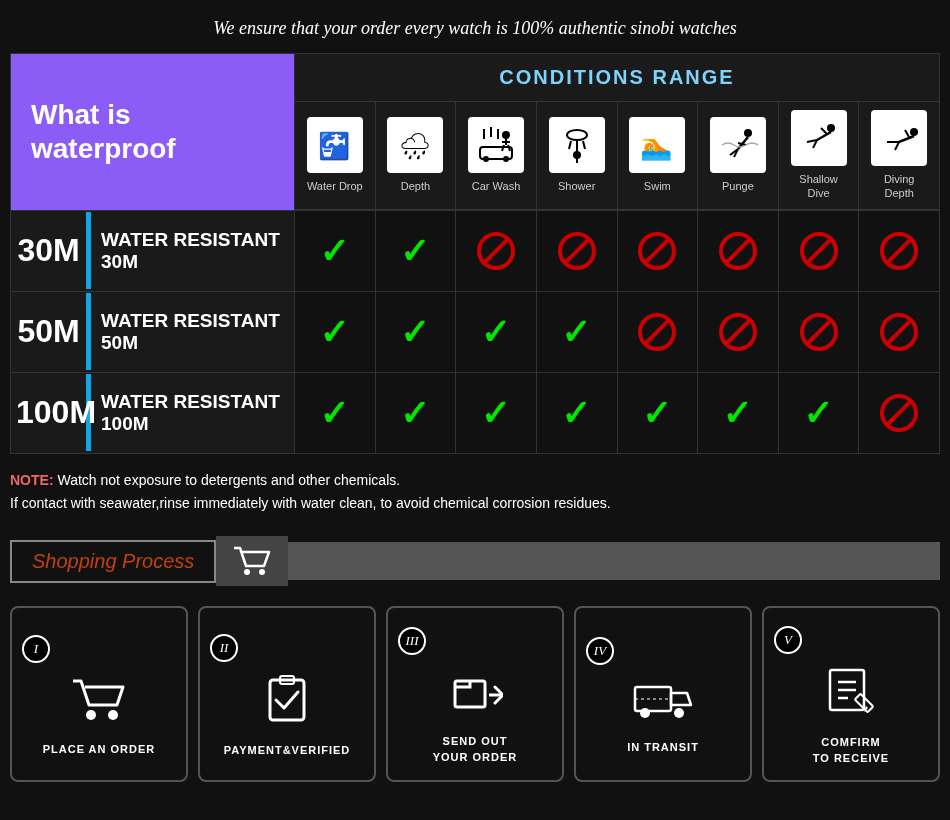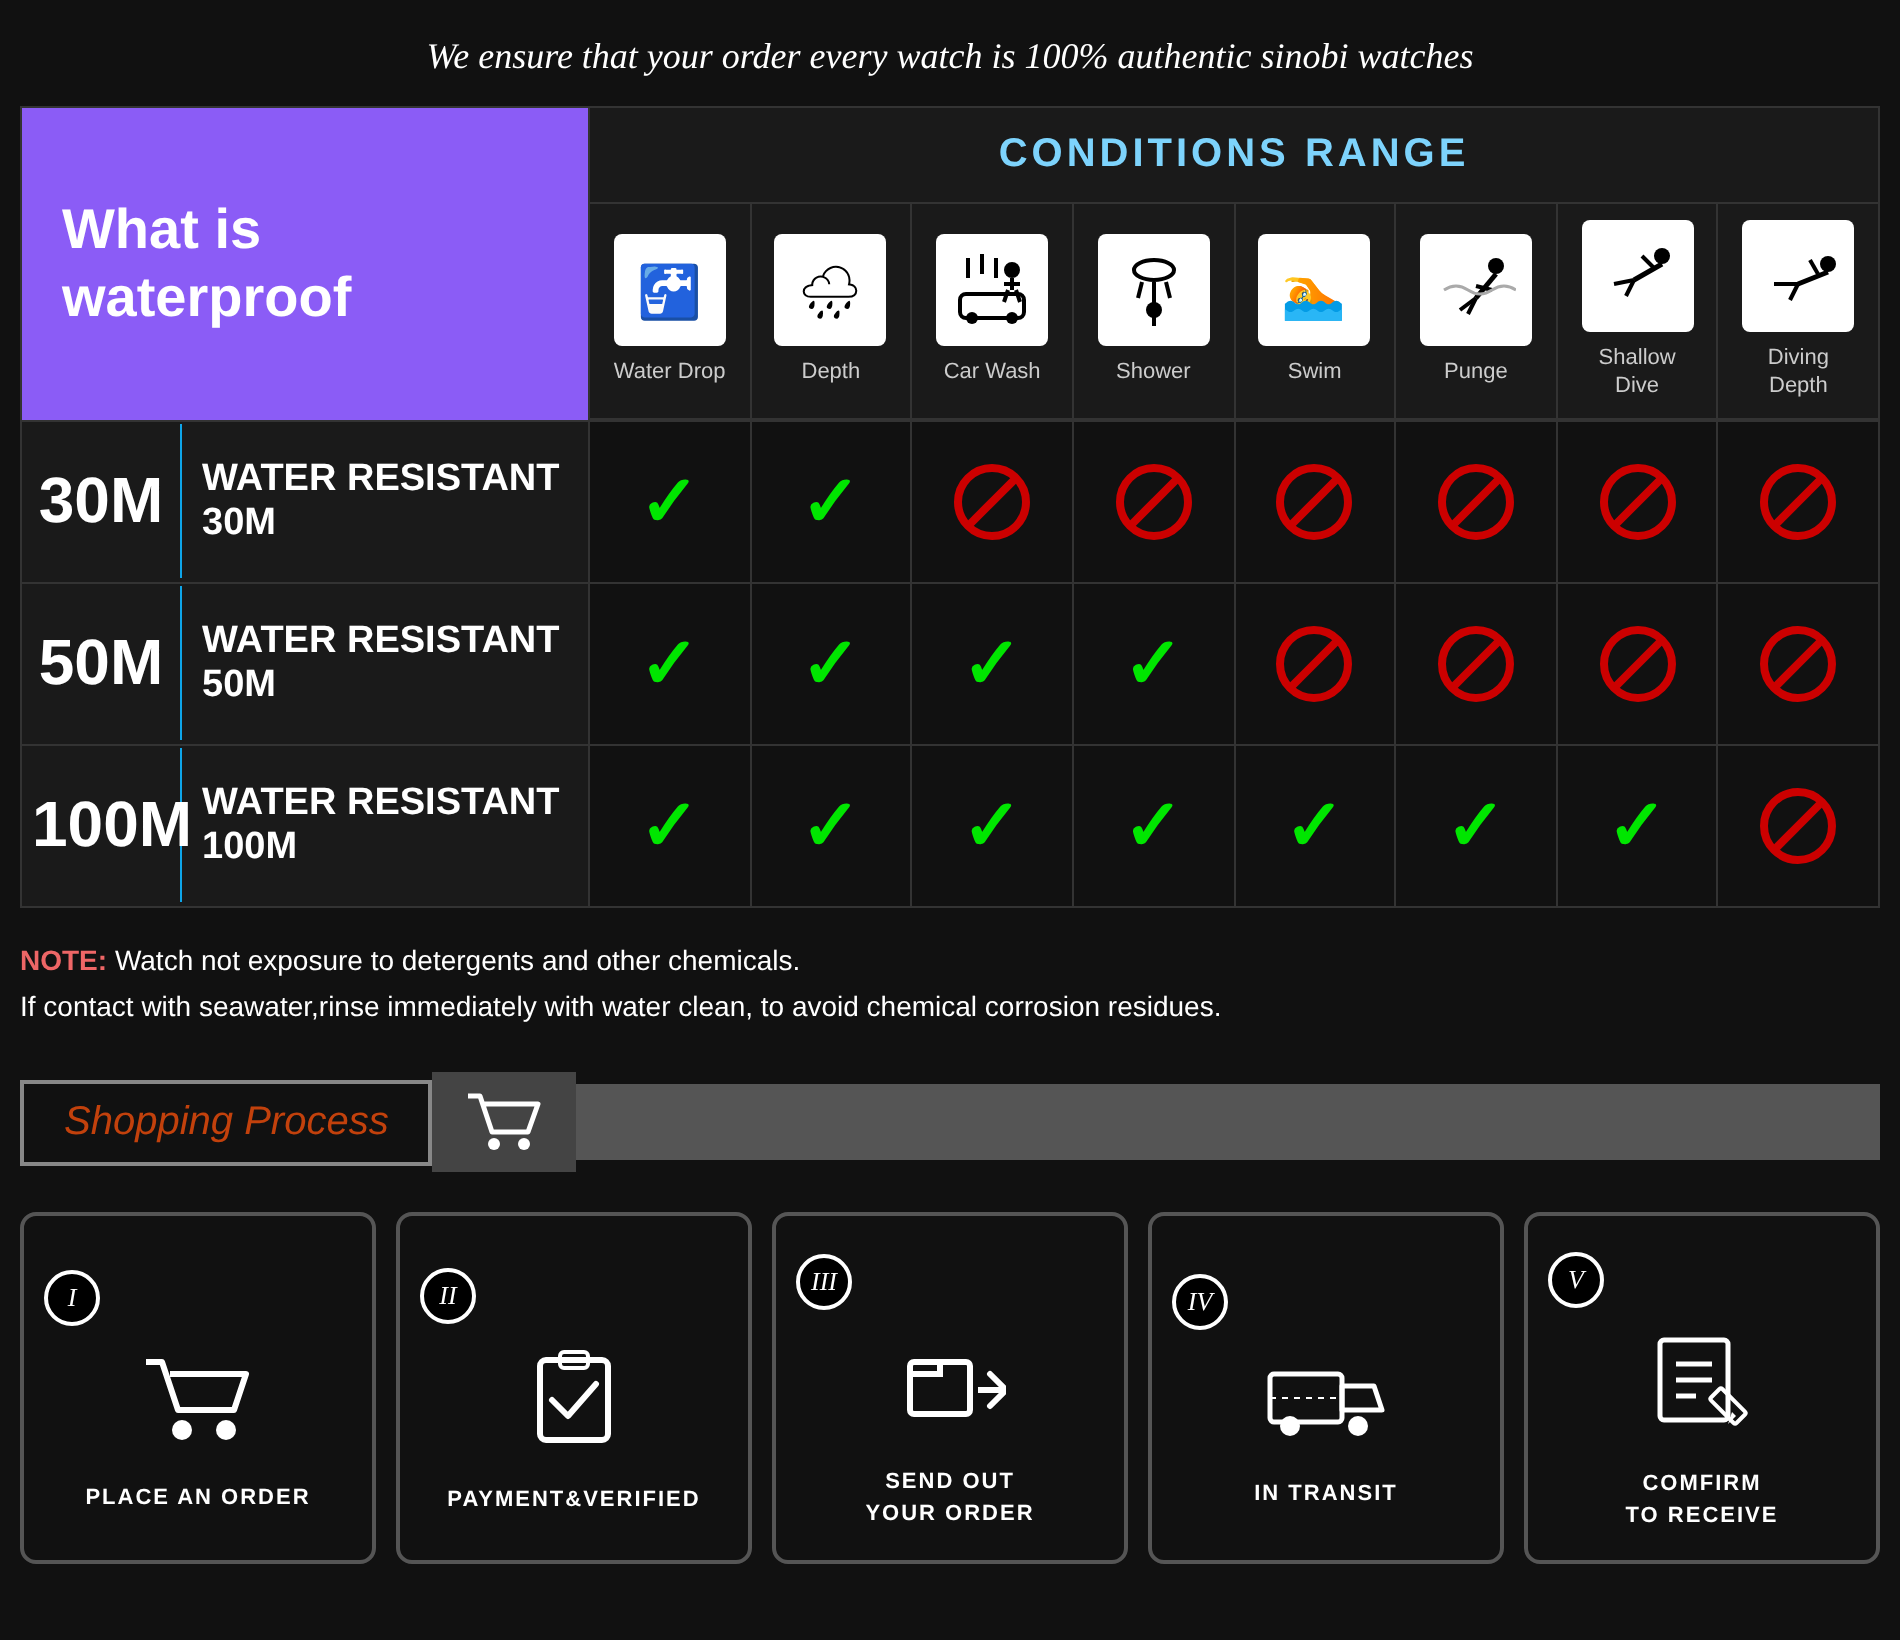--- a/index.html
+++ b/index.html
@@ -119,21 +119,21 @@
       border-top: none;
       background: #1a1a1a;
     }
 
     .row-size {
       width: 80px;
       text-align: center;
       font-size: 32px;
       font-weight: bold;
       color: #fff;
-      border-right: 1px solid #0ea5e9;
+      border-right: 5px solid #0ea5e9;
       padding: 20px 5px;
     }
 
     .row-label {
       flex: 1;
       padding: 15px 10px;
       font-size: 19px;
       font-weight: bold;
       color: #fff;
     }

